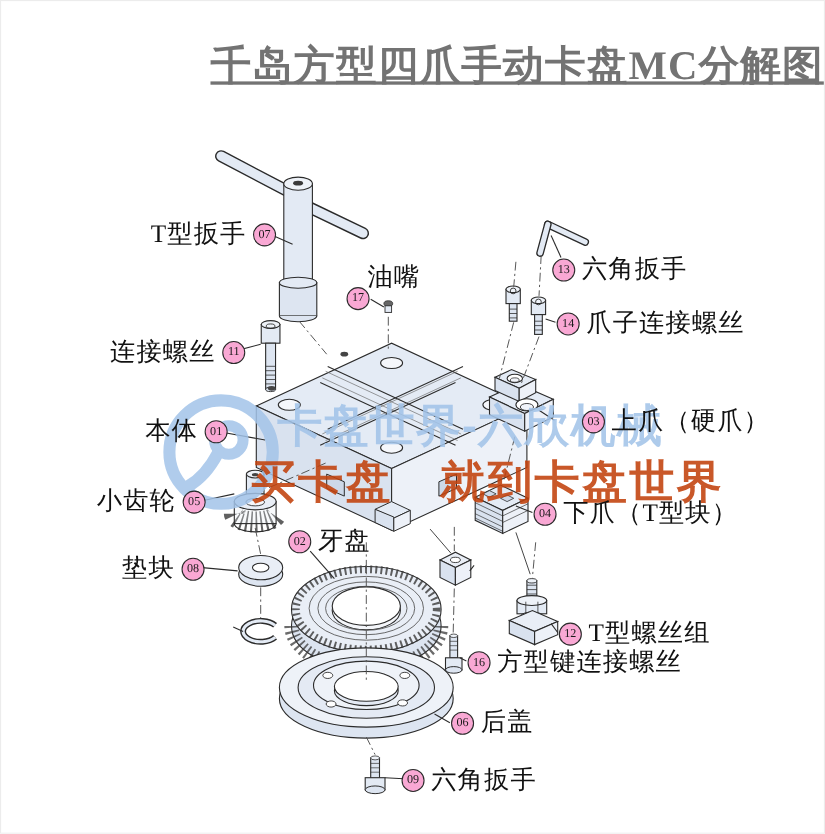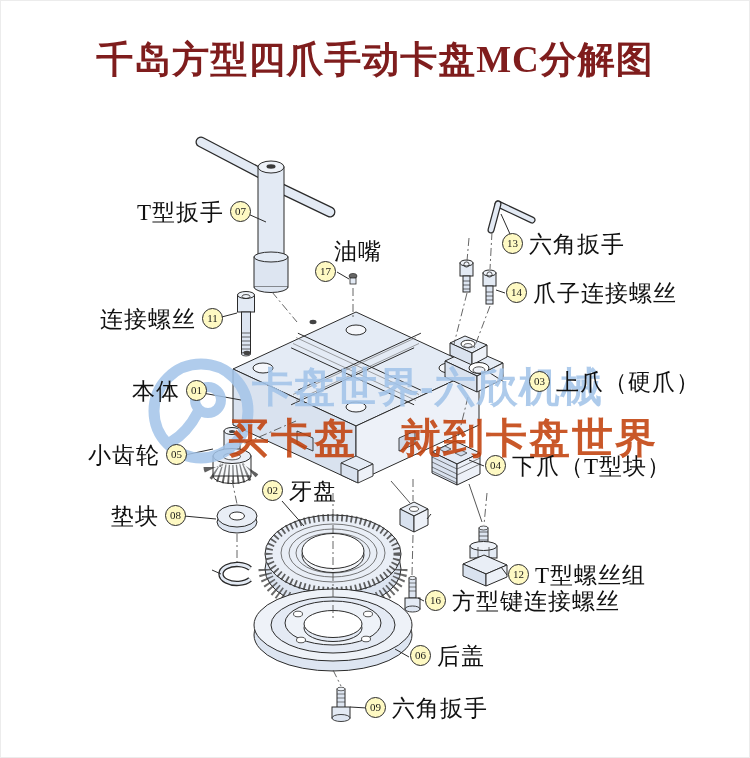--- a/index.html
+++ b/index.html
@@ -2,41 +2,41 @@
 <html><head>
 <meta charset="utf-8">
 <style>
   html,body{margin:0;padding:0;background:#fff;}
   .stage{
     position:relative;width:750px;height:758px;background:#ffffff;
     border:1px solid #ececec;box-sizing:border-box;overflow:hidden;
     font-family:"Liberation Serif","DejaVu Serif",serif;
   }
   .title{
-    position:absolute;top:34px;left:0;width:100%;text-align:center;
-    font-size:37px;font-weight:bold;color:#7f1d1d;letter-spacing:1px;z-index:40;
+    position:absolute;top:34px;left:0;width:100%;text-align:right;
+    font-size:37px;font-weight:bold;color:#737373;letter-spacing:1px;z-index:40;text-decoration:underline;
   }
   .drawing{position:absolute;left:0;top:0;z-index:10;}
   
   .wm{position:absolute;left:0;top:0;width:100%;height:100%;z-index:20;pointer-events:none;padding-left:12px;}
   .wm .logo{position:absolute;left:140px;top:348px;opacity:.85;}
   .wm .l1{position:absolute;left:251px;top:359px;font-size:41px;font-weight:bold;
           font-family:"Liberation Sans","DejaVu Sans",sans-serif;color:#a3c4e9;opacity:.88;letter-spacing:1px;white-space:nowrap;}
   .wm .l2{position:absolute;left:227px;top:410px;font-size:41px;font-weight:bold;
           font-family:"Liberation Sans","DejaVu Sans",sans-serif;color:#c2410c;opacity:.88;letter-spacing:2px;white-space:nowrap;}
   
   .label{
-    position:absolute;display:flex;align-items:flex-start;gap:6px;z-index:30;
+    position:absolute;display:flex;align-items:flex-end;gap:6px;z-index:30;
     font-size:23px;color:#111;white-space:nowrap;line-height:1;
   }
   .label .lt{letter-spacing:1px;}
   .co{
     display:inline-flex;align-items:center;justify-content:center;
     width:21px;height:21px;border:1.4px solid #2b2b2b;border-radius:50%;
-    background:#fef9c3;font-size:11px;color:#1a1a1a;box-sizing:border-box;flex:0 0 auto;
+    background:#f9a8d4;font-size:11px;color:#1a1a1a;box-sizing:border-box;flex:0 0 auto;
   }
 </style>
 </head>
 <body>
 
 <div class="stage">
 
   <div class="title">千岛方型四爪手动卡盘MC分解图</div>
 
   <svg class="drawing" width="750" height="758" viewBox="0 0 750 758">

